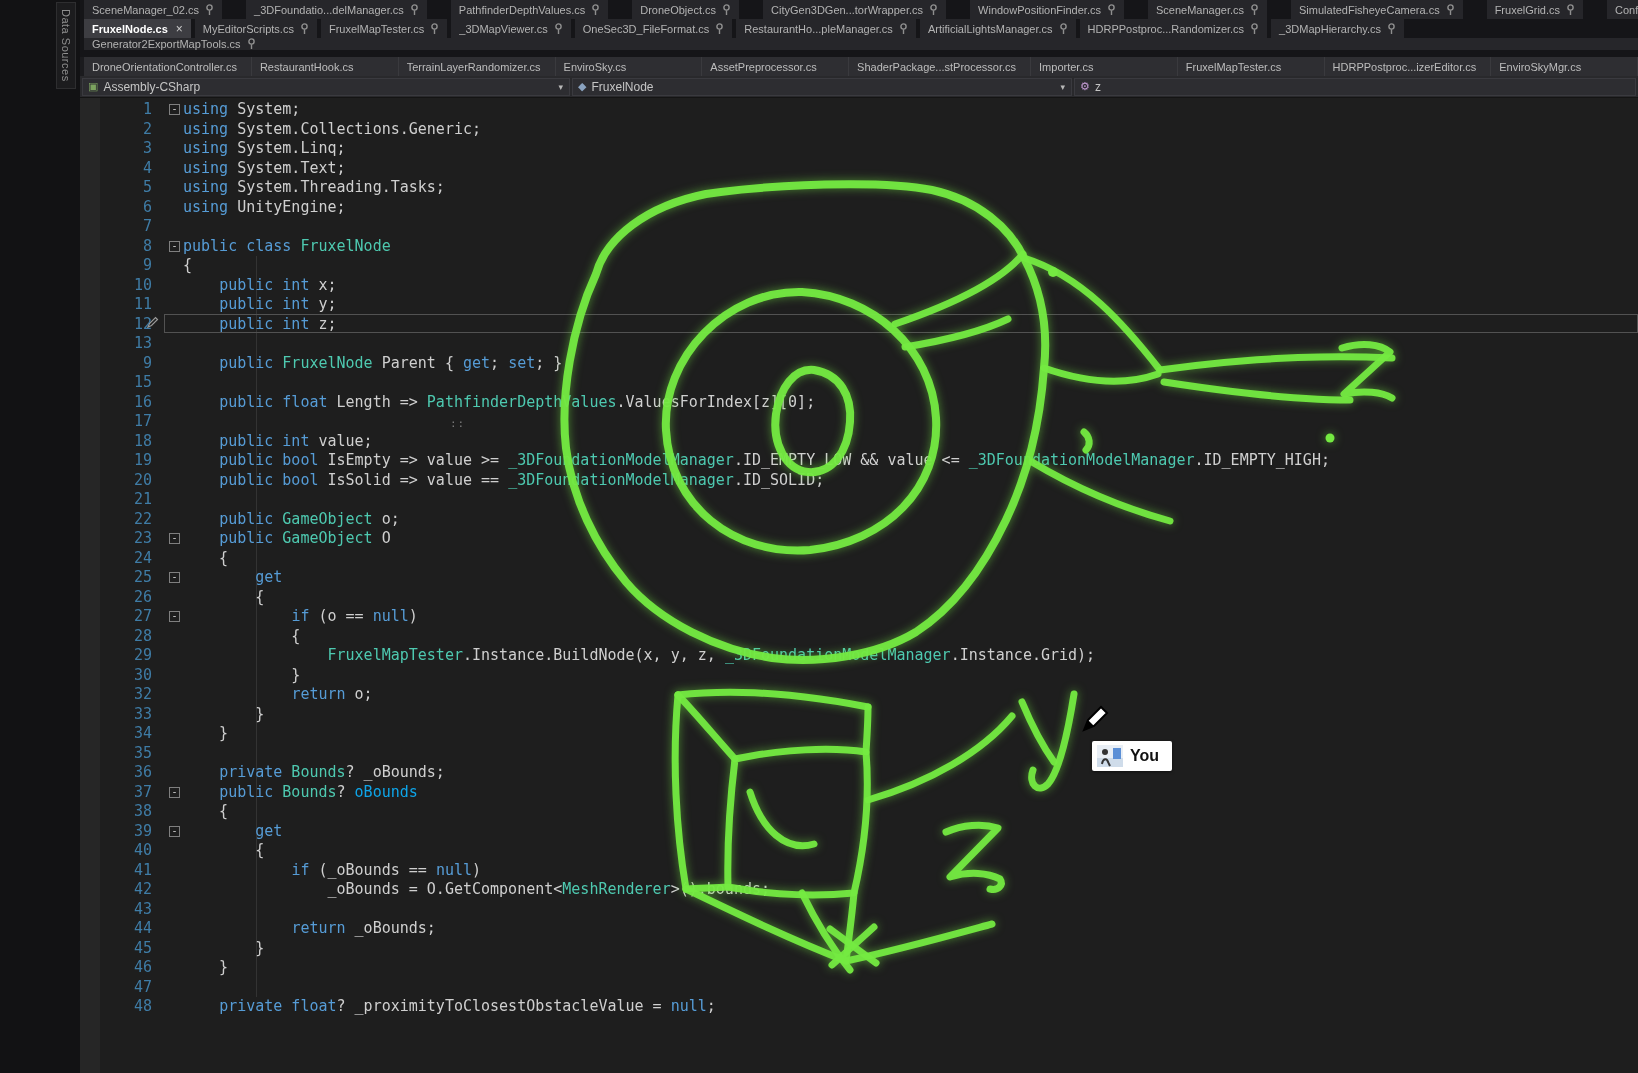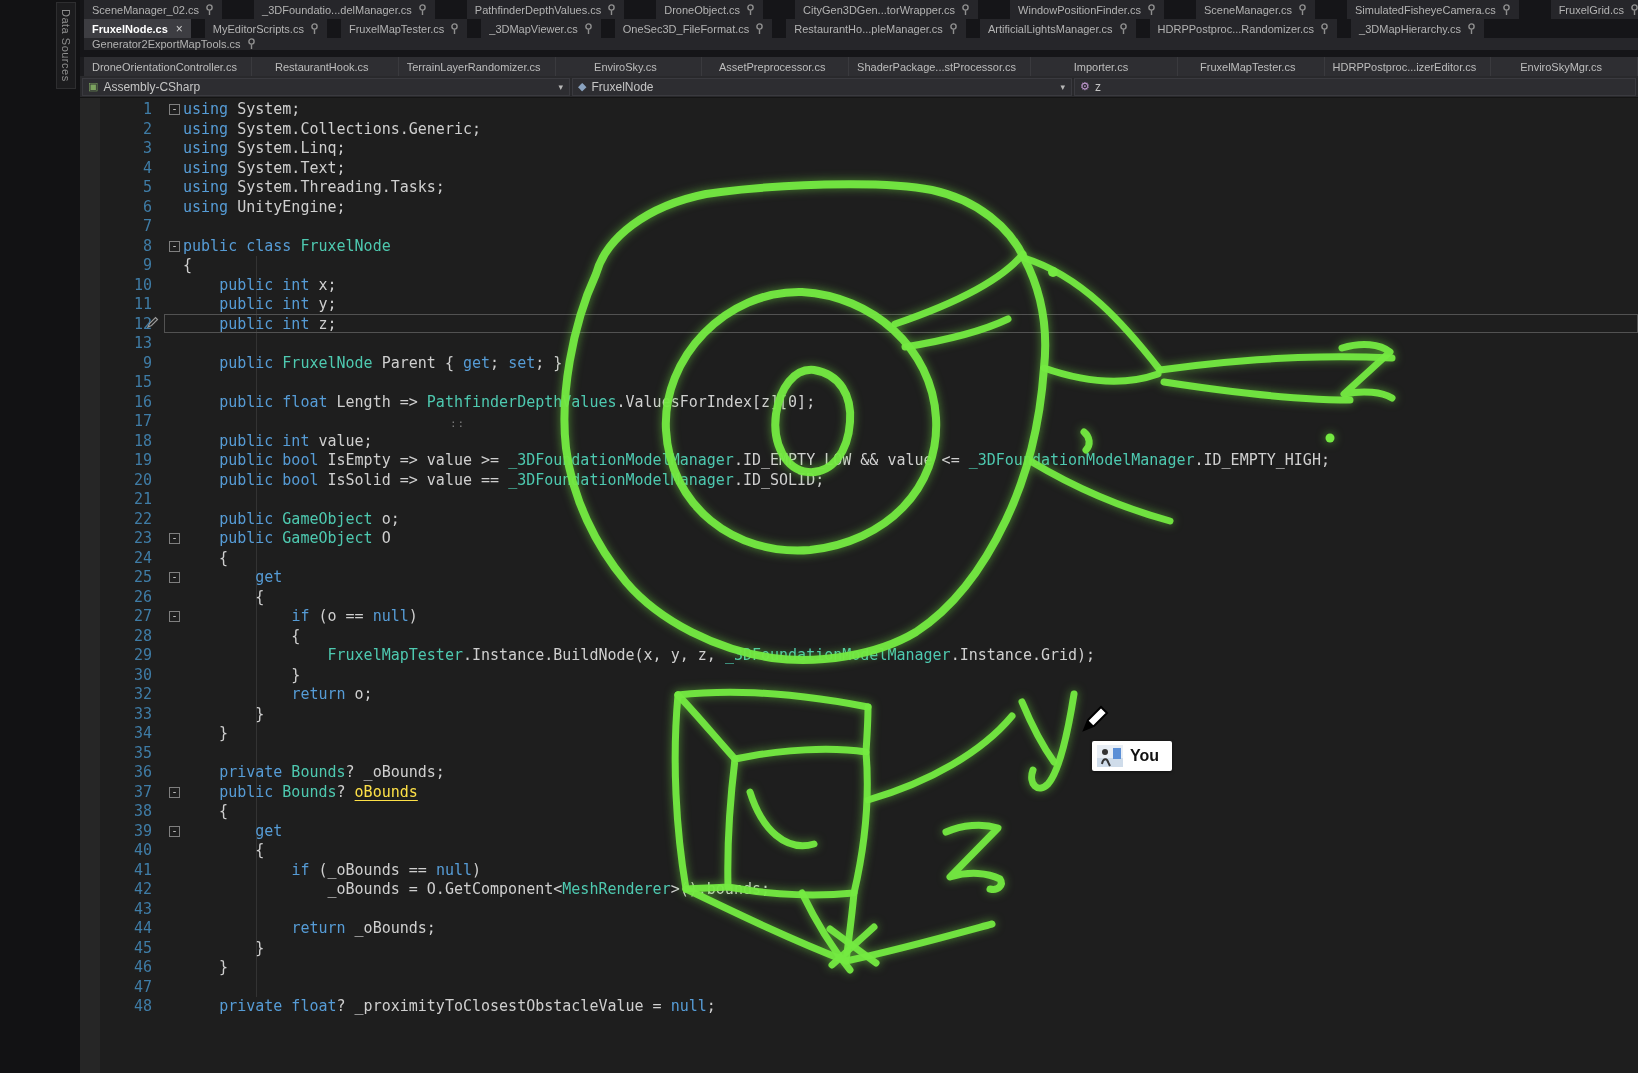--- a/index.html
+++ b/index.html
@@ -11,31 +11,31 @@
   
   .left-rail { position:absolute; left:0; top:0; width:80px; height:100%; background:#121214; }
   .vtab {
     position:absolute; right:4px; top:2px; writing-mode:vertical-rl;
     color:#8f8f8f; font-size:11px; background:#1c1c1e; border:1px solid #2e2e30;
     padding:6px 3px; letter-spacing:.5px;
   }
   
   .main { position:absolute; left:80px; top:0; right:0; height:100%; }
   .tabrow { display:flex; align-items:stretch; height:19px; background:#151518; padding-left:4px; overflow:hidden; }
-  .tabrow.r1 { gap:32px; } .tabrow.r2 { gap:14px; } .tabrow.r3 { gap:16px;flex-direction:column; }
+  .tabrow.r1 { gap:24px; } .tabrow.r2 { gap:4px; } .tabrow.r3 { gap:16px;flex-direction:column; }
   .tab {
     display:flex; align-items:center; padding:0 8px; background:#26262a;
     color:#b3b3b3; font-size:11px; white-space:nowrap; cursor:default;
   }
   .tab-label { margin-right:6px; }
   .tab.active { background:#3d3d42; color:#fff; font-weight:bold; }
   .tab .close { color:#cccccc; font-size:12px; margin-left:2px; font-weight:normal; }
   .pin-ic { flex:none; }
   .tabrow.r4 { background:#1b1b1e; padding-left:4px; }
-  .tabrow.r4 .tab { flex:1; justify-content:center; background:#2e2e32; border-right:1px solid #3a3a3e; color:#bdbdbd; }
+  .tabrow.r4 .tab { flex:1; background:#2e2e32; border-right:1px solid #3a3a3e; color:#bdbdbd; }
   
   .navbar { display:flex; align-items:center; height:22px; background:#29292c; border-bottom:1px solid #141414; gap:2px; padding:1px 2px; }
   .combo { display:flex; align-items:center; height:18px; background:#2d2d31; border:1px solid #3a3a3f; color:#c5c5c5; font-size:12px; padding-left:5px; }
   .combo .nav-icon { font-size:11px; margin-right:5px; }
   .combo .arrow { margin-left:auto; padding:0 6px; font-size:9px; color:#b8b8b8; }
   .combo.project { width:488px; }
   .combo.type { width:500px; }
   .combo.member { flex:1; }
   .ic-proj { color:#7ca35f; } .ic-class { color:#8aa3c0; } .ic-member { color:#c39bd3; }
   
@@ -50,21 +50,21 @@
   .foldcol { width:31px; flex:none; position:relative; }
   .foldbox {
     position:absolute; left:17px; top:4px; width:11px; height:11px;
     border:1px solid #7f7f7f; color:#cfcfcf; font-size:10px; line-height:8px;
     text-align:center; background:#1e1e1e; z-index:2;
   }
   .codetext { white-space:pre; }
   .tok-kw { color:#569cd6; }
   .tok-ty { color:#4ec9b0; }
   .tok-pl { color:#cfcfcf; }
-  .tok-un { color:#fde047; text-decoration:underline; text-underline-offset:3px; }
+  .tok-un { color:#0ea5e9; text-underline-offset:3px; }
   .current-line { position:absolute; left:84px; right:0; height:19.5px; border:1px solid #525252; z-index:1; }
   .fold-guide { position:absolute; left:176px; top:158px; width:1px; height:741px; background:#333; }
   .ghost { position:absolute; left:370px; top:316px; color:#7a7a7a; font-size:11px; letter-spacing:1px; }
   .margin-pencil { position:absolute; left:66px; top:218px; }
   
   .ann-svg { position:absolute; left:0; top:0; z-index:50; pointer-events:none;
              filter: drop-shadow(0 0 5px rgba(118,234,67,.55)); }
   .ann-stroke { fill:none; stroke-width:8; stroke-linecap:round; stroke-linejoin:round; opacity:.95; }
   .thin { stroke-width:7; }
   .you-label {

